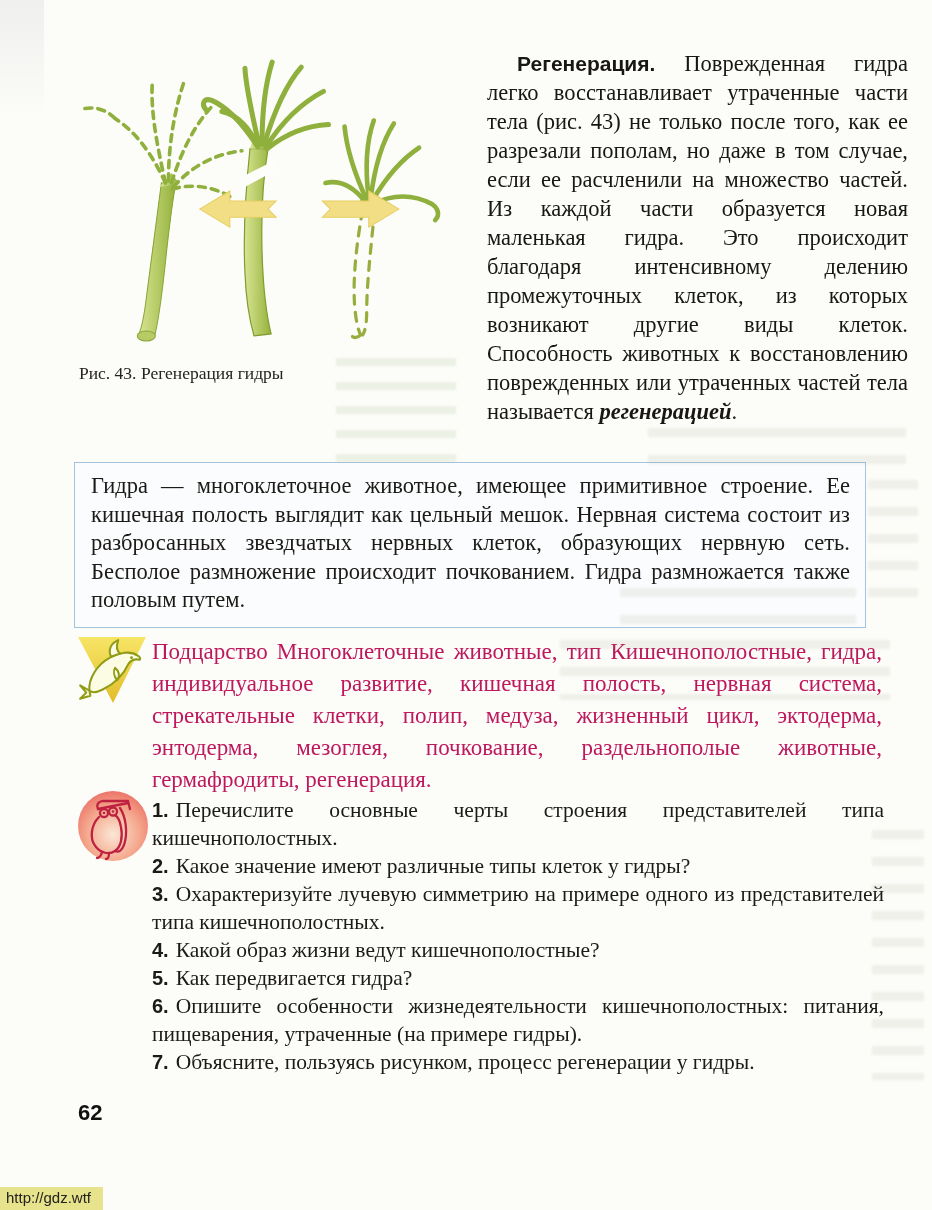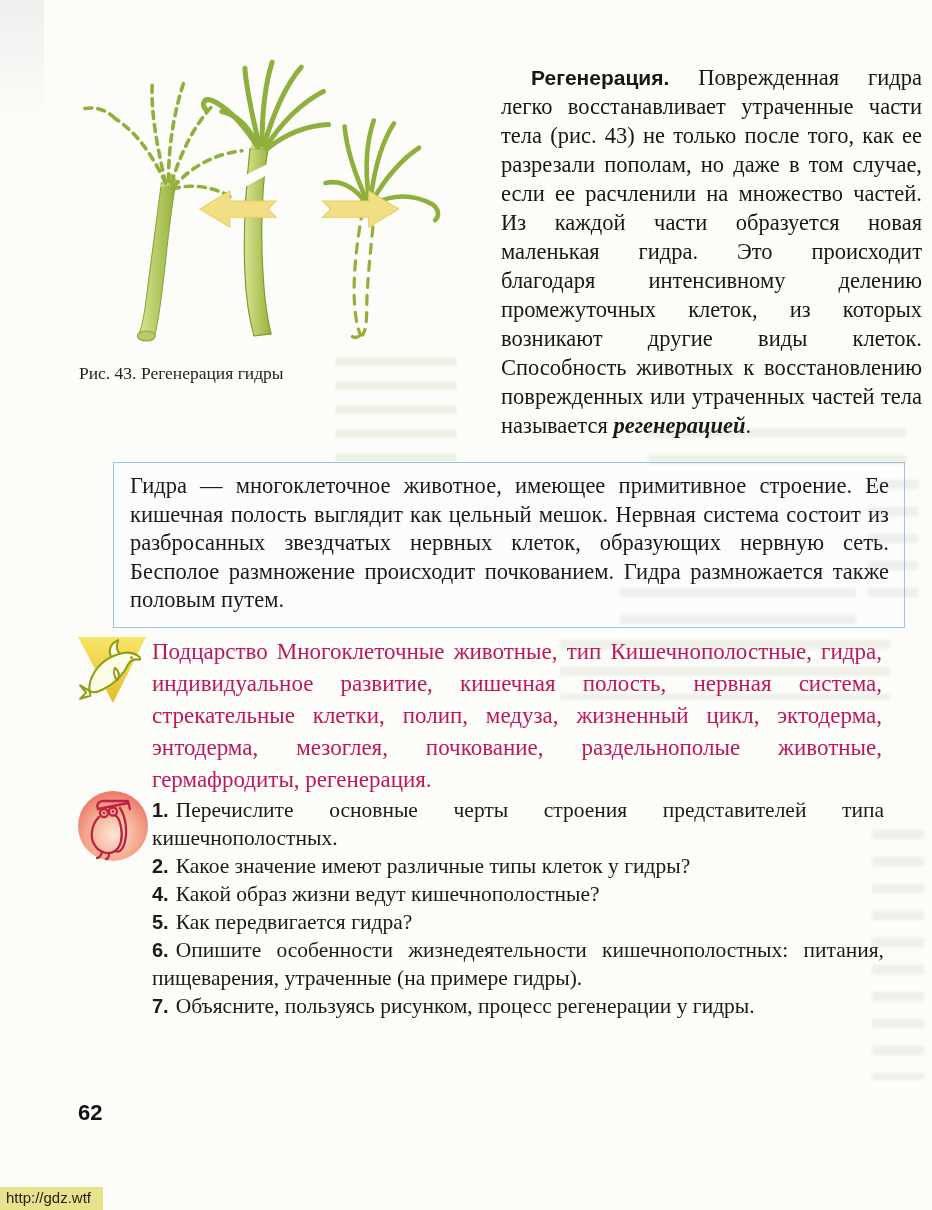--- a/index.html
+++ b/index.html
@@ -11,32 +11,32 @@
   .scan-edge {
     position:absolute; left:0; top:0; width:44px; height:120px;
     background:linear-gradient(to bottom,#ececeb,rgba(236,236,235,0)); opacity:.8;
   }
   
   .figure { position:absolute; left:52px; top:36px; width:404px; height:312px; }
   .caption { position:absolute; left:79px; top:363px; width:380px; font-size:17.5px; color:#25231f; }
   .caption b { font-weight:normal; }
   
   .maintext {
-    position:absolute; left:487px; top:49px; width:421px; margin:14px;
+    position:absolute; left:487px; top:49px; width:421px; margin:0;
     font-size:22.5px; line-height:29px; text-align:justify; text-indent:30px;
     color:#181713;
   }
   .maintext .lead { font-family:"Liberation Sans","DejaVu Sans",sans-serif; font-weight:bold; font-size:21px; }
   .maintext .term { font-weight:bold; font-style:italic; }
   
   .infobox {
     position:absolute; left:74px; top:462px; width:792px; box-sizing:border-box;
     border:1.5px solid #a3c3e0; background:rgba(250,252,255,.6);
     padding:9px 15px 12px 16px;
-    font-size:22.5px; line-height:28.5px; text-align:justify; color:#1b1a16;margin-left:39px;
+    font-size:22.5px; line-height:28.5px; text-align:justify; color:#1b1a16;
   }
   
   .kw-icon { position:absolute; left:76px; top:634px; width:72px; height:72px; }
   .keywords {
     position:absolute; left:152px; top:636px; width:730px;
     font-size:23px; line-height:32px; text-align:justify; color:#be185d;
   }
   
   .q-icon { position:absolute; left:76px; top:789px; width:74px; height:74px; }
   .questions { position:absolute; left:152px; top:796px; width:732px; }
@@ -184,20 +184,21 @@
       <path d="M26,63 C25,67 23,69 21,69"></path>
       <path d="M33,64 C33,68 32,70 30,70"></path>
     </g>
     <circle cx="28" cy="24" r="1.3" fill="#bf2140"></circle>
     <circle cx="37" cy="22.5" r="1.3" fill="#bf2140"></circle>
   </svg>
 
   <div class="questions">
     <div class="q"><span class="qnum">1.</span><span>Перечислите основные черты строения представителей типа кишечнополостных.</span></div>
     <div class="q"><span class="qnum">2.</span><span>Какое значение имеют различные типы клеток у гидры?</span></div>
+    <div class="q"><span class="qnum">3.</span><span>Охарактеризуйте лучевую симметрию на примере одного из представителей типа кишечнополостных.</span></div>
     <div class="q"><span class="qnum">4.</span><span>Какой образ жизни ведут кишечнополостные?</span></div>
     <div class="q"><span class="qnum">5.</span><span>Как передвигается гидра?</span></div>
     <div class="q"><span class="qnum">6.</span><span>Опишите особенности жизнедеятельности кишечнополостных: питания, пищеварения, утраченные (на примере гидры).</span></div>
     <div class="q"><span class="qnum">7.</span><span>Объясните, пользуясь рисунком, процесс регенерации у гидры.</span></div>
   </div>
 
   <div class="pagenum">62</div>
   <div class="watermark">http://gdz.wtf</div>
 
   <div class="ghost" style="left:648px; top:428px; width:258px; height:44px;"></div>

